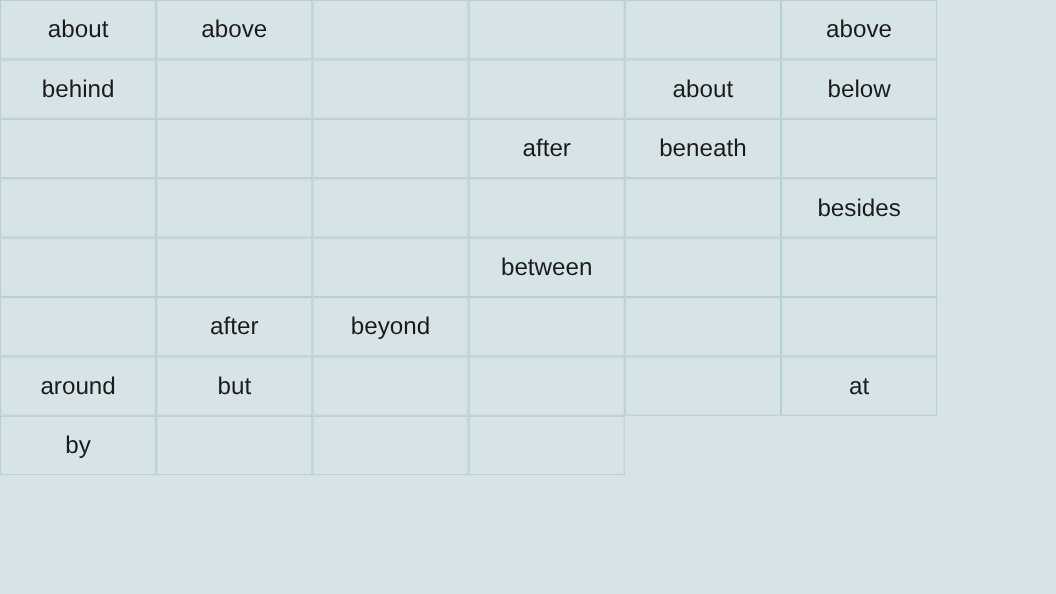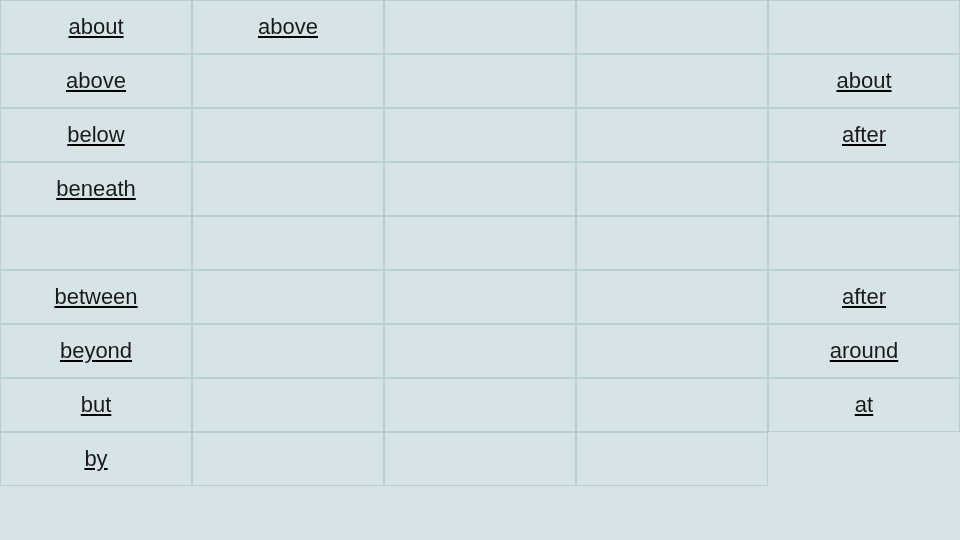--- a/index.html
+++ b/index.html
@@ -12,25 +12,24 @@
       width: 960px;
       height: 540px;
       background-color: #d6e4e8;
       font-family: 'Segoe UI', Arial, sans-serif;
       font-size: 22px;
       overflow: hidden;
     }
 
     .grid-container {
       display: grid;
-      grid-template-columns: repeat(5, 1fr);
+      grid-template-columns: repeat(6, 1fr);
       grid-template-rows: repeat(10, 1fr);
-      width: 960px;
+      width: 852px;
       height: 540px;
-      text-decoration: underline;
     }
 
     .cell {
       display: flex;
       align-items: center;
       justify-content: center;
       background-color: #d6e4e8;
       border: 1px solid #b8cfd4;
       color: #1a1a1a;
       font-size: 22px;
@@ -45,36 +44,38 @@
 </head>
 <body>
 
 <div class="grid-container">
 <div class="cell">about</div>
     <div class="cell">above</div>
     <div class="cell empty"></div>
     <div class="cell empty"></div>
     <div class="cell empty"></div>
     <div class="cell">above</div>
+    <div class="cell">behind</div>
     <div class="cell empty"></div>
     <div class="cell empty"></div>
     <div class="cell empty"></div>
     <div class="cell">about</div>
     <div class="cell">below</div>
     <div class="cell empty"></div>
     <div class="cell empty"></div>
     <div class="cell empty"></div>
     <div class="cell">after</div>
     <div class="cell">beneath</div>
     <div class="cell empty"></div>
     <div class="cell empty"></div>
     <div class="cell empty"></div>
     <div class="cell empty"></div>
     <div class="cell empty"></div>
     <div class="cell empty"></div>
+    <div class="cell">besides</div>
     <div class="cell empty"></div>
     <div class="cell empty"></div>
     <div class="cell empty"></div>
     <div class="cell">between</div>
     <div class="cell empty"></div>
     <div class="cell empty"></div>
     <div class="cell empty"></div>
     <div class="cell">after</div>
     <div class="cell">beyond</div>
     <div class="cell empty"></div>

